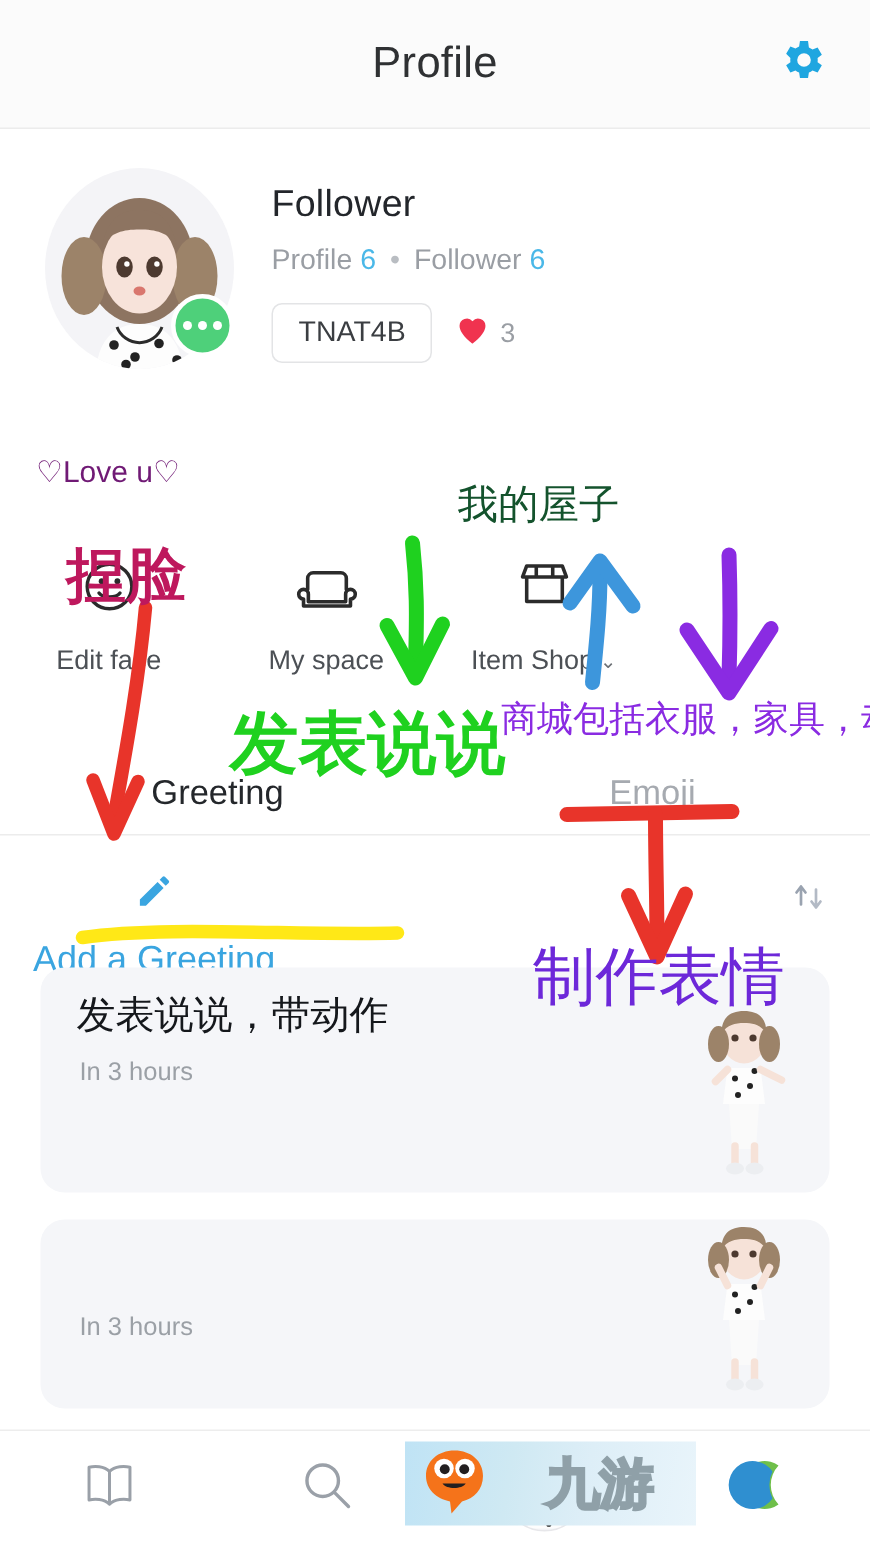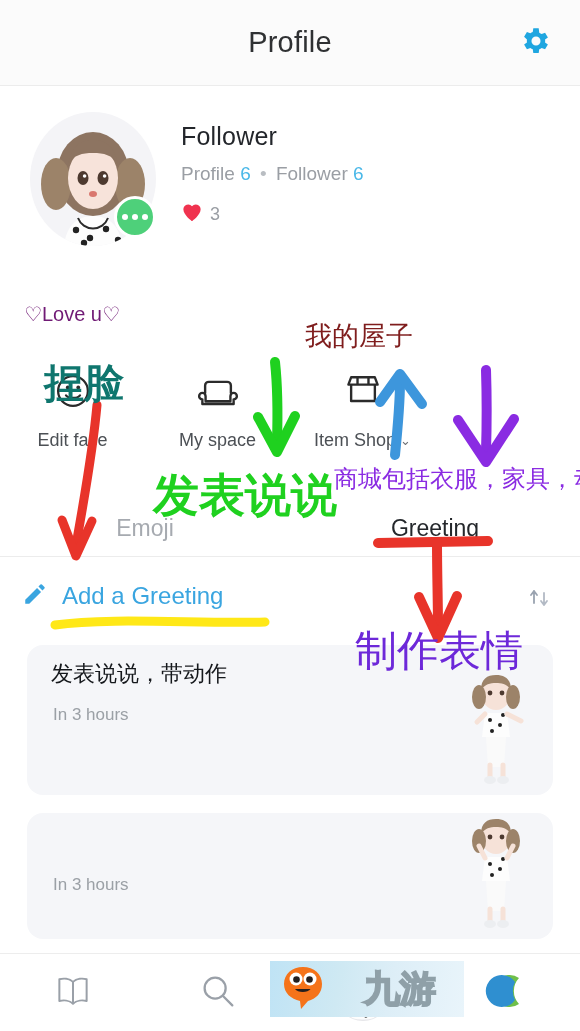--- a/index.html
+++ b/index.html
@@ -84,35 +84,35 @@
   .tab.active { color: #24272b; }
   .tab.inactive { color: #a6aab0; }
   .tabs-divider {
     position: absolute; top: 556px; left: 0; width: 580px; height: 1px; background: #ececec;
   }
 
   
   .greet-bar { position: absolute; top: 575px; left: 0; width: 580px; height: 52px; }
   .greet-link {
     position: absolute; left: 22px; top: 6px;
-    display: flex; align-items: center; gap: 14px;
+    display: flex; align-items: center; gap: 14px; flex-direction: column;
   }
   .greet-text { font-size: 24px; color: #3aa5e0; }
   .sort-ico { position: absolute; right: 26px; top: 8px; }
 
   
   .card {
     position: absolute; left: 27px; width: 526px;
     background: #f5f6f9; border-radius: 16px;
   }
   .card1 { top: 645px; height: 150px; }
   .card2 { top: 813px; height: 126px; }
   .card-title {
     position: absolute; left: 24px; top: 14px;
-    font-size: 22px; color: #15181c;
+    font-size: 26px; color: #15181c;
   }
   .card-time { position: absolute; left: 26px; font-size: 17px; color: #9ba0a6; }
   .c1time { top: 60px; }
   .c2time { top: 62px; }
   .card-fig { position: absolute; right: 22px; bottom: 6px; }
 
   
   .bottom-nav {
     position: absolute; bottom: 0; left: 0; width: 580px; height: 78px;
     background: #fff; border-top: 1px solid #ededed;
@@ -137,23 +137,23 @@
   .wm-text {
     position: absolute; left: 112px; top: 16px;
     font-size: 36px; color: #f2f6f8; font-weight: bold;
     -webkit-text-stroke: 2px #8fa0a8;
     font-family: Liberation Sans, sans-serif;
   }
 
   
   .anno { position: absolute; left: 0; top: 0; width: 580px; height: 1031px; pointer-events: none; }
   .anno-txt { position: absolute; white-space: nowrap; font-family: "DejaVu Sans", sans-serif; }
-  .a-red   { color: #0f766e; }
+  .a-red   { color: #be185d; }
   .a-green { color: #1fd11f; }
-  .a-blue  { color: #7f1d1d; }
+  .a-blue  { color: #14532d; }
   .a-purple{ color: #8a2be2; }
   .a-black { color: #6d28d9; }
 </style>
 </head>
 <body>
 
 <div id="app">
 
   <div class="header">
     <div class="header-title">Profile</div>
@@ -206,20 +206,21 @@
     <div class="pinfo">
       <div class="pname">Follower</div>
       <div class="pstats">
         <span>Profile</span>
         <b>6</b>
         <span class="dot">•</span>
         <span>Follower</span>
         <b>6</b>
       </div>
       <div class="prow">
+        <div class="code-chip">TNAT4B</div>
         <div class="hearts">
           <span>
             <svg width="22" height="20" viewBox="0 0 24 22">
               <path fill="#f0334f" d="M12 21S2.5 14.3 2.5 7.9A5.4 5.4 0 0 1 12 4.6 5.4 5.4 0 0 1 21.5 7.9C21.5 14.3 12 21 12 21Z"></path>
             </svg>
           </span>
           <span>3</span>
         </div>
       </div>
     </div>
@@ -265,22 +266,22 @@
         </svg>
       </div>
       <div class="menu-label">
         <span>Item Shop</span>
         <span class="chev">⌄</span>
       </div>
     </div>
   </div>
 
   <div class="tabs">
+    <div class="tab active">Greeting</div>
     <div class="tab inactive">Emoji</div>
-    <div class="tab active">Greeting</div>
   </div>
   <div class="tabs-divider"></div>
 
   <div class="greet-bar">
     <div class="greet-link">
       <span>
         <svg width="26" height="26" viewBox="0 0 24 24">
           <path fill="#3aa5e0" d="M3 17.3V21h3.7L17.6 10.1l-3.7-3.7L3 17.3ZM20.7 7a1 1 0 0 0 0-1.4l-2.3-2.3a1 1 0 0 0-1.4 0l-1.8 1.8 3.7 3.7L20.7 7Z"></path>
         </svg>
       </span>

